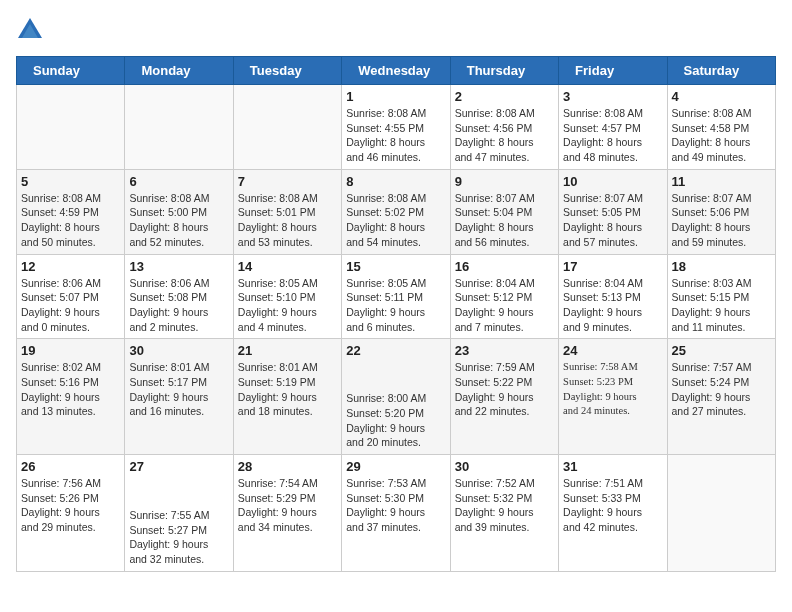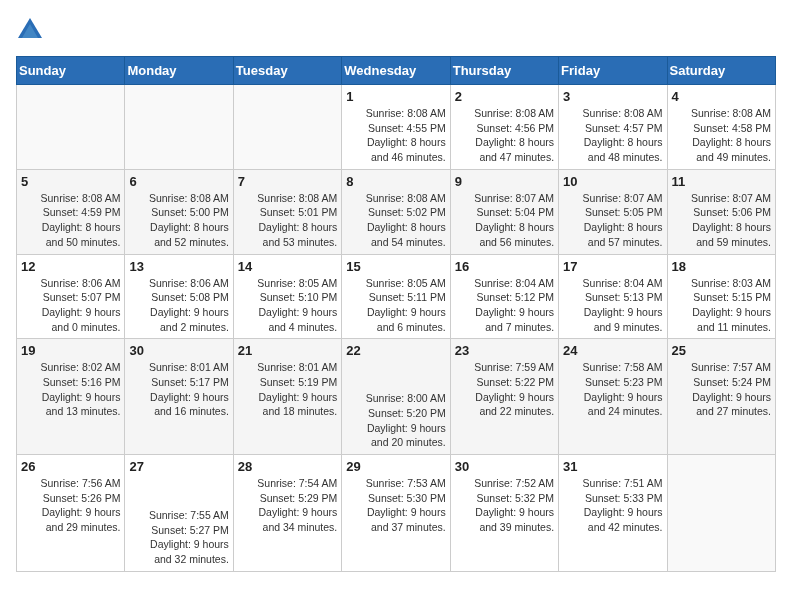--- a/index.html
+++ b/index.html
@@ -56,21 +56,21 @@
     table {
       width: 100%;
       border-collapse: collapse;
       table-layout: fixed;
     }
     thead tr th {
       background: #2a6db5;
       color: #fff;
       font-size: 13px;
       font-weight: bold;
-      padding: 6px 2px;
+      padding: 6px 16px;
       text-align: left;
       border: 1px solid #1a5a99;
     }
     tbody tr td {
       border: 1px solid #ccc;
       vertical-align: top;
       padding: 4px 4px 4px 4px;
       height: 82px;
       font-size: 11px;
       color: #333;
@@ -82,21 +82,20 @@
     .day-num {
       font-size: 13px;
       font-weight: bold;
       margin-bottom: 2px;
       color: #222;
     }
     .day-info {
       font-size: 10.5px;
       color: #333;
       line-height: 1.4;
-      text-align: right;
     }
     td.empty {
       background: #f9f9f9;
     }
   </style>
 </head>
 <body>
 
 <div class="header">
   <div class="logo">
@@ -294,21 +293,21 @@
         </td>
         <td>
           <div class="day-num">23</div>
           <div class="day-info" style="white-space: pre-line;">Sunrise: 7:59 AM
 Sunset: 5:22 PM
 Daylight: 9 hours
 and 22 minutes.</div>
         </td>
         <td>
           <div class="day-num">24</div>
-          <div class="day-info" style="white-space: pre-line;">Sunrise: 7:58 AM
+          <div class="day-info" style="white-space: pre-line; font-family: Liberation Serif, serif;">Sunrise: 7:58 AM
 Sunset: 5:23 PM
 Daylight: 9 hours
 and 24 minutes.</div>
         </td>
         <td>
           <div class="day-num">25</div>
           <div class="day-info" style="white-space: pre-line;">Sunrise: 7:57 AM
 Sunset: 5:24 PM
 Daylight: 9 hours
 and 27 minutes.</div>

